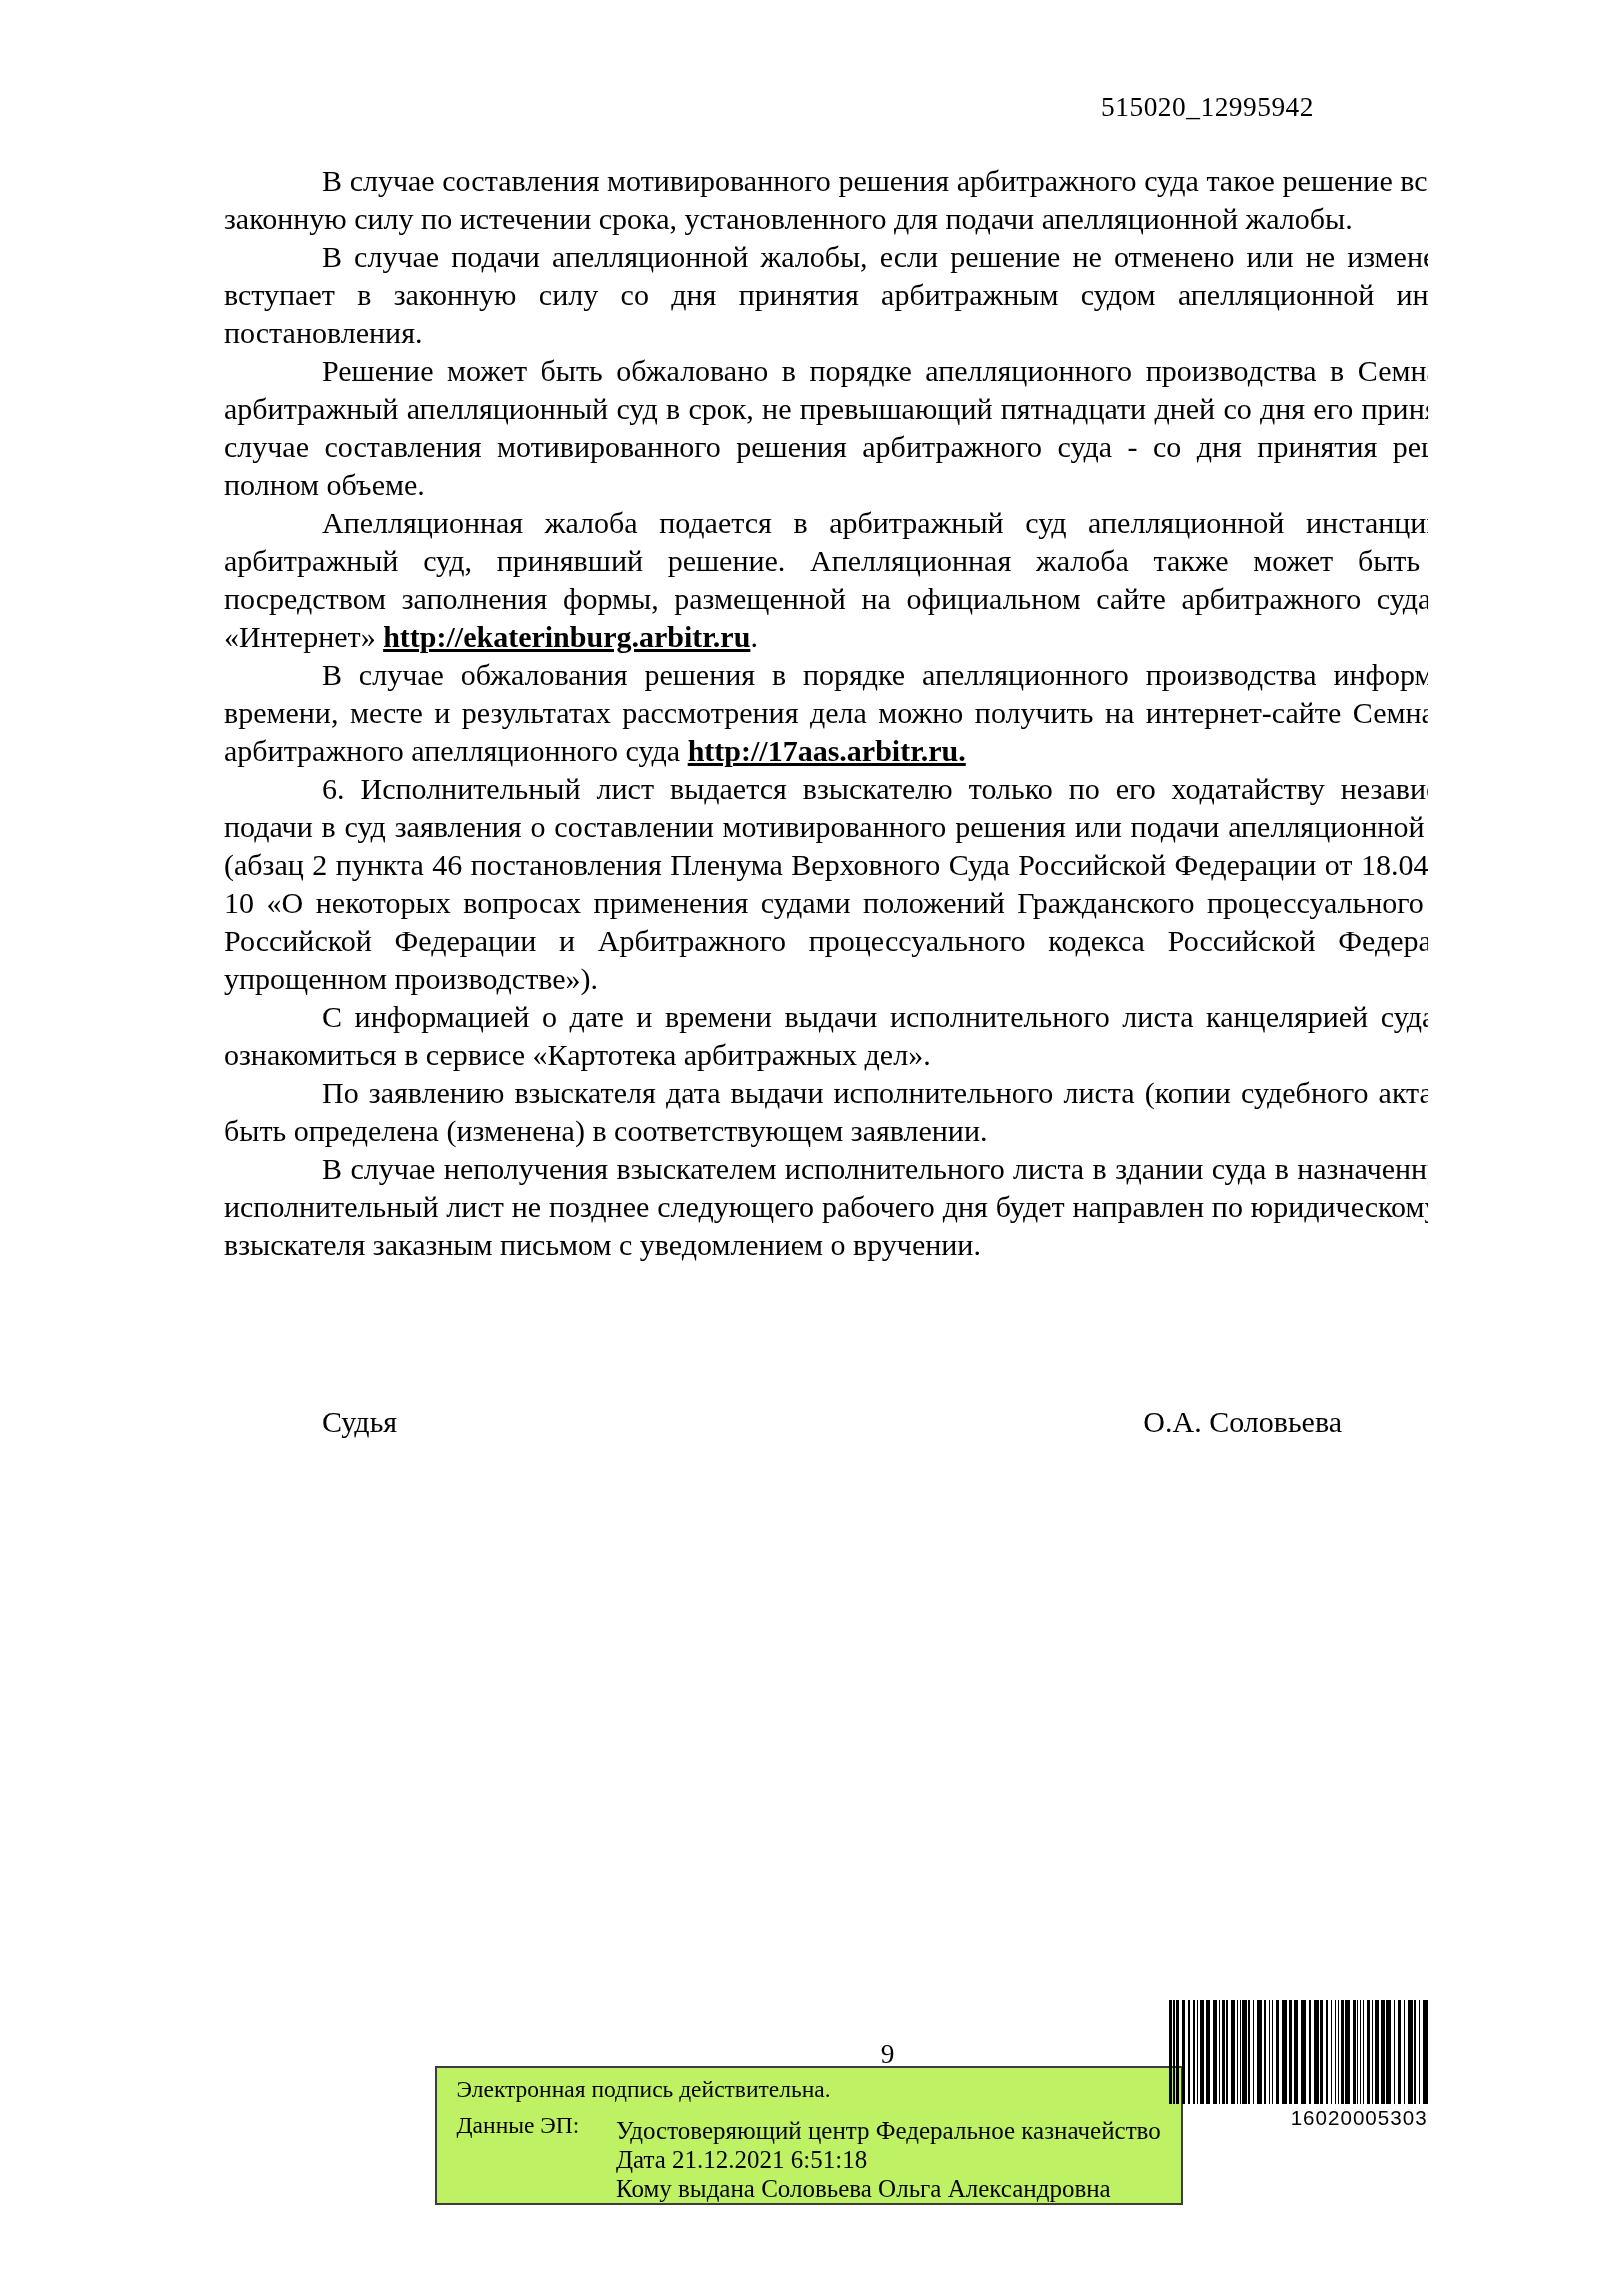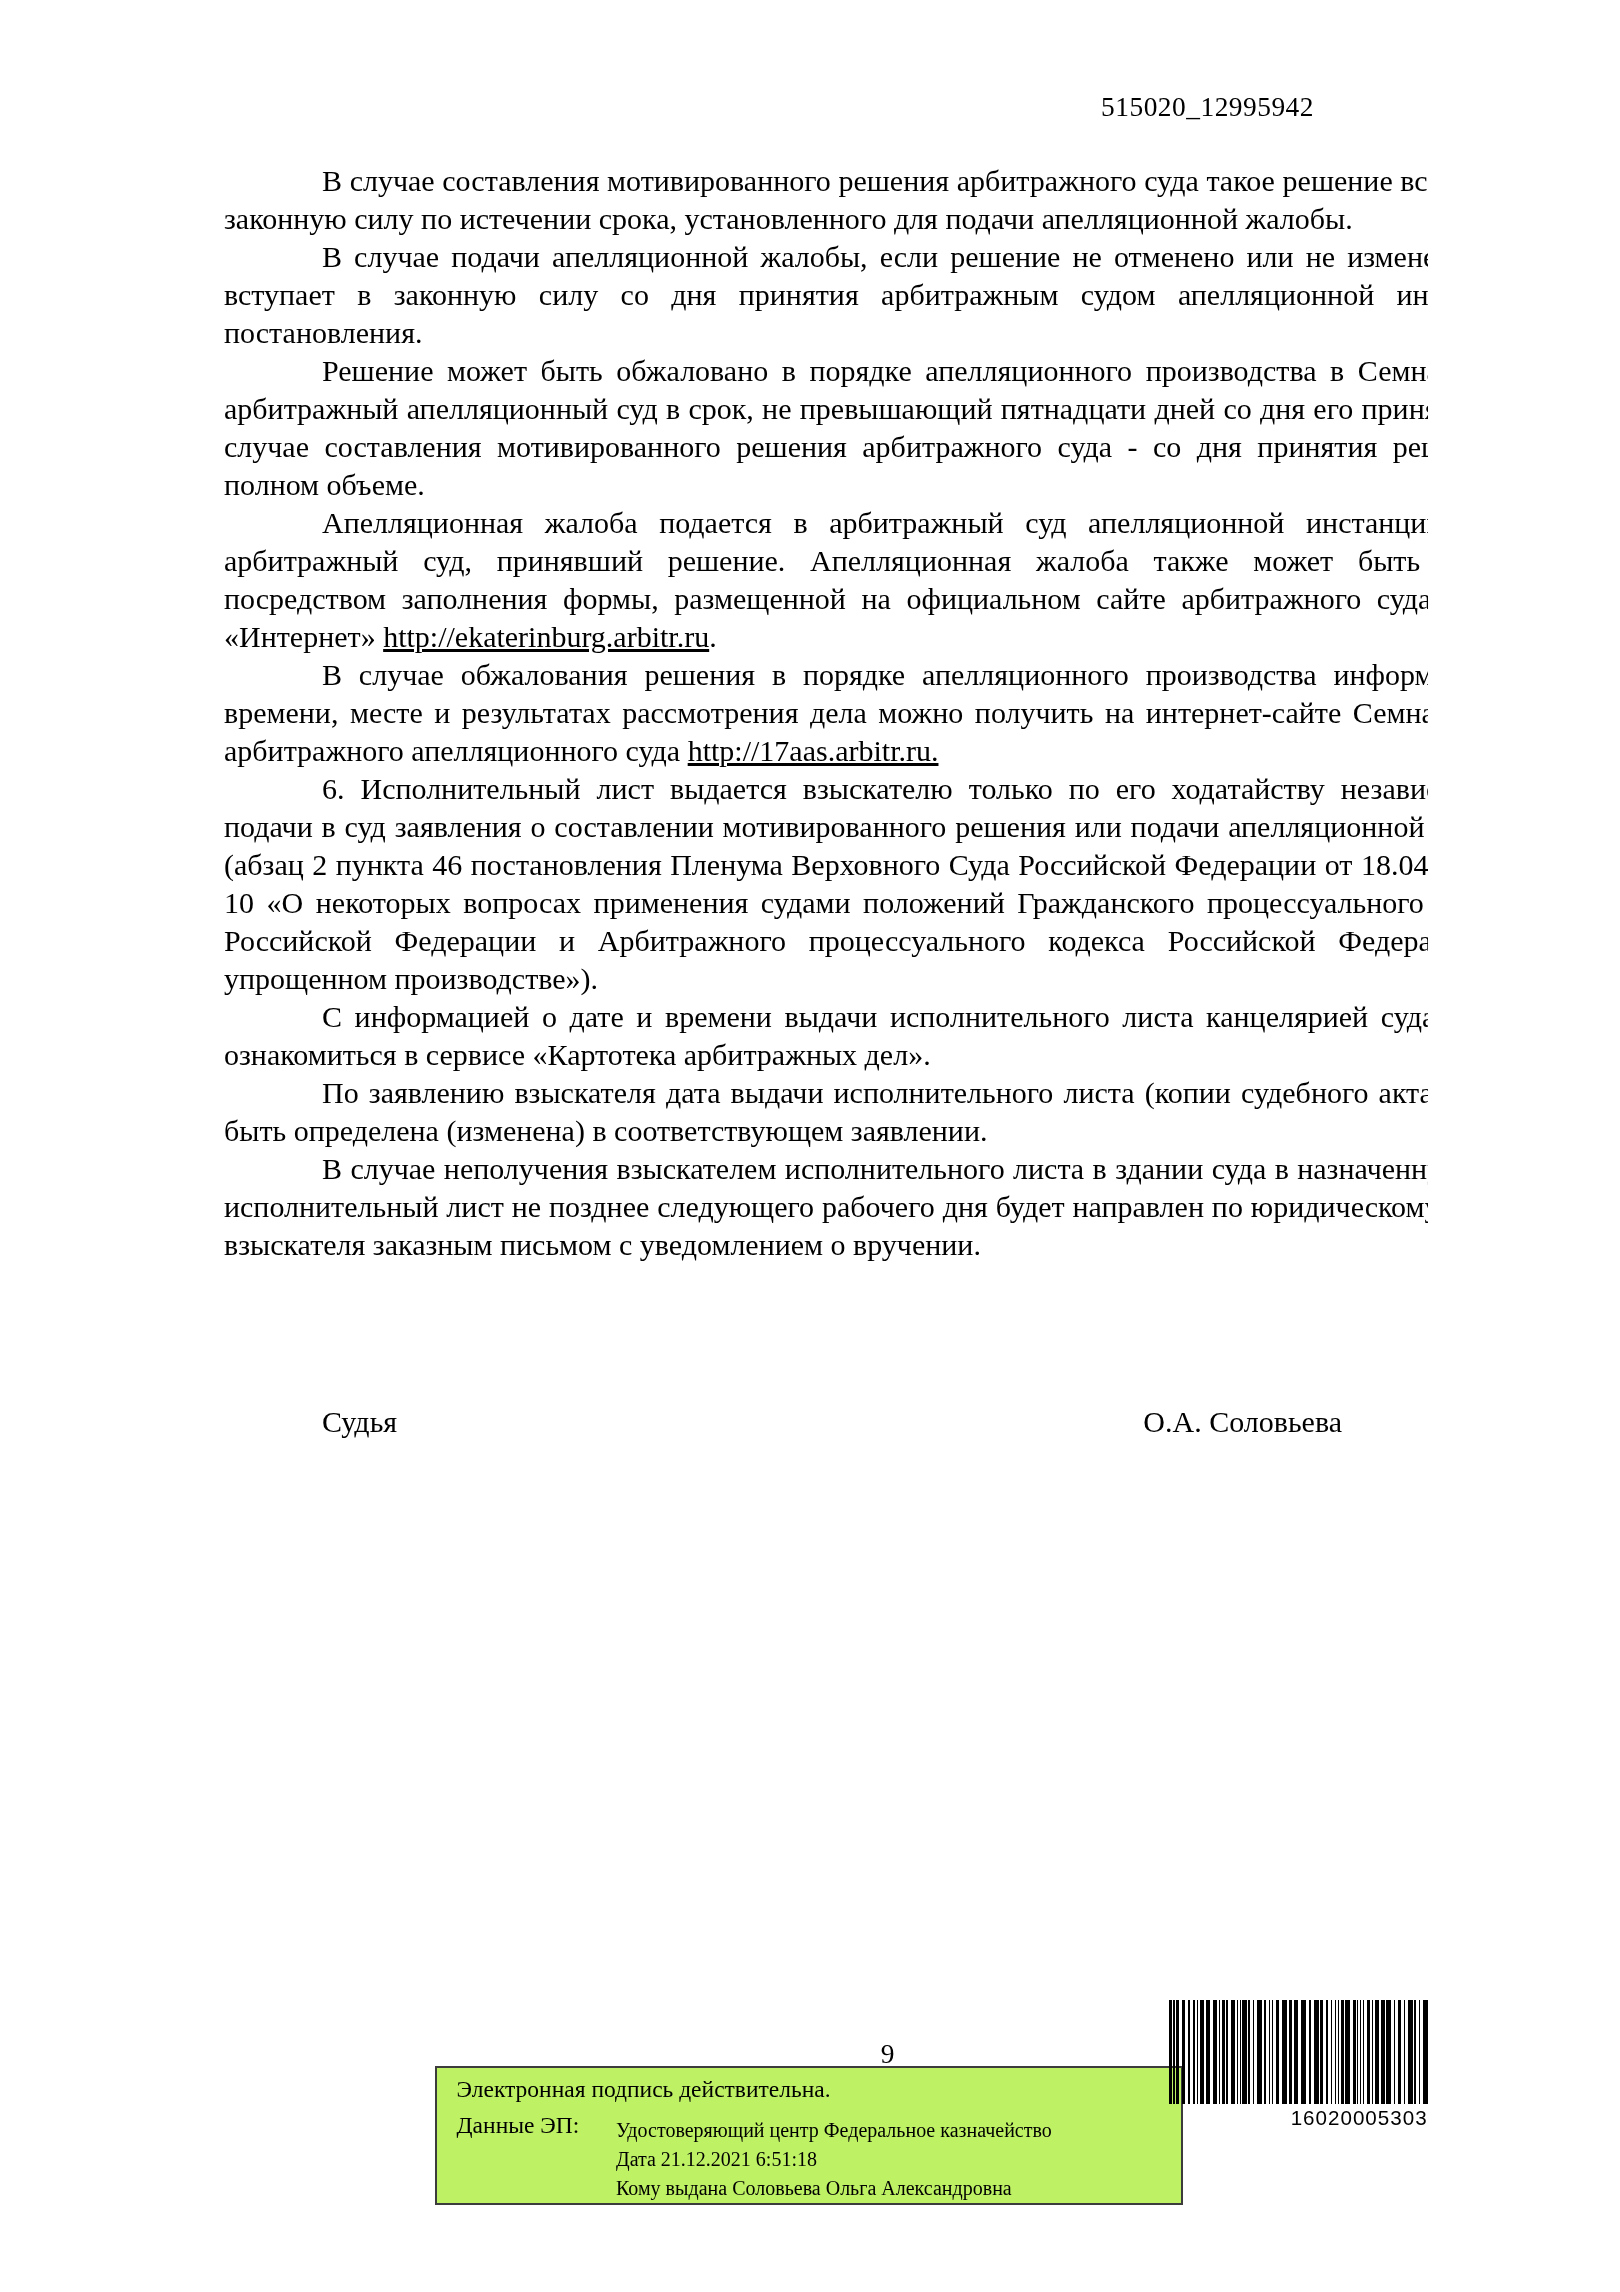--- a/index.html
+++ b/index.html
@@ -22,21 +22,21 @@
   .body-text {
     position: absolute;
     left: 224px;
     top: 162px;
     width: 1309px;
     font-size: 30px;
     line-height: 38px;
     text-align: justify;
   }
   .body-text p { margin: 0; text-indent: 98px; }
-  .doc-link { color: #000000; text-decoration: underline; cursor: pointer; }
+  .doc-link { color: #000000; text-decoration: underline; cursor: pointer; font-weight: bold; }
   .signature-row {
     position: absolute;
     left: 224px;
     right: 86px;
     top: 1403px;
     display: flex;
     justify-content: space-between;
     font-size: 30px;
     line-height: 38px;
     gap: 20px;
@@ -70,21 +70,21 @@
   .stamp-label {
     position: absolute;
     left: 19.6px;
     top: 44px;
     font-size: 23.5px;
   }
   .stamp-details {
     position: absolute;
     left: 179px;
     top: 48px;
-    font-size: 20px;
+    font-size: 25px;
     line-height: 29px;
     white-space: nowrap;
   }
   .barcode {
     position: absolute;
     left: 1169px;
     top: 2000px;
     width: 296px;
     text-align: right;
     z-index: 1;

